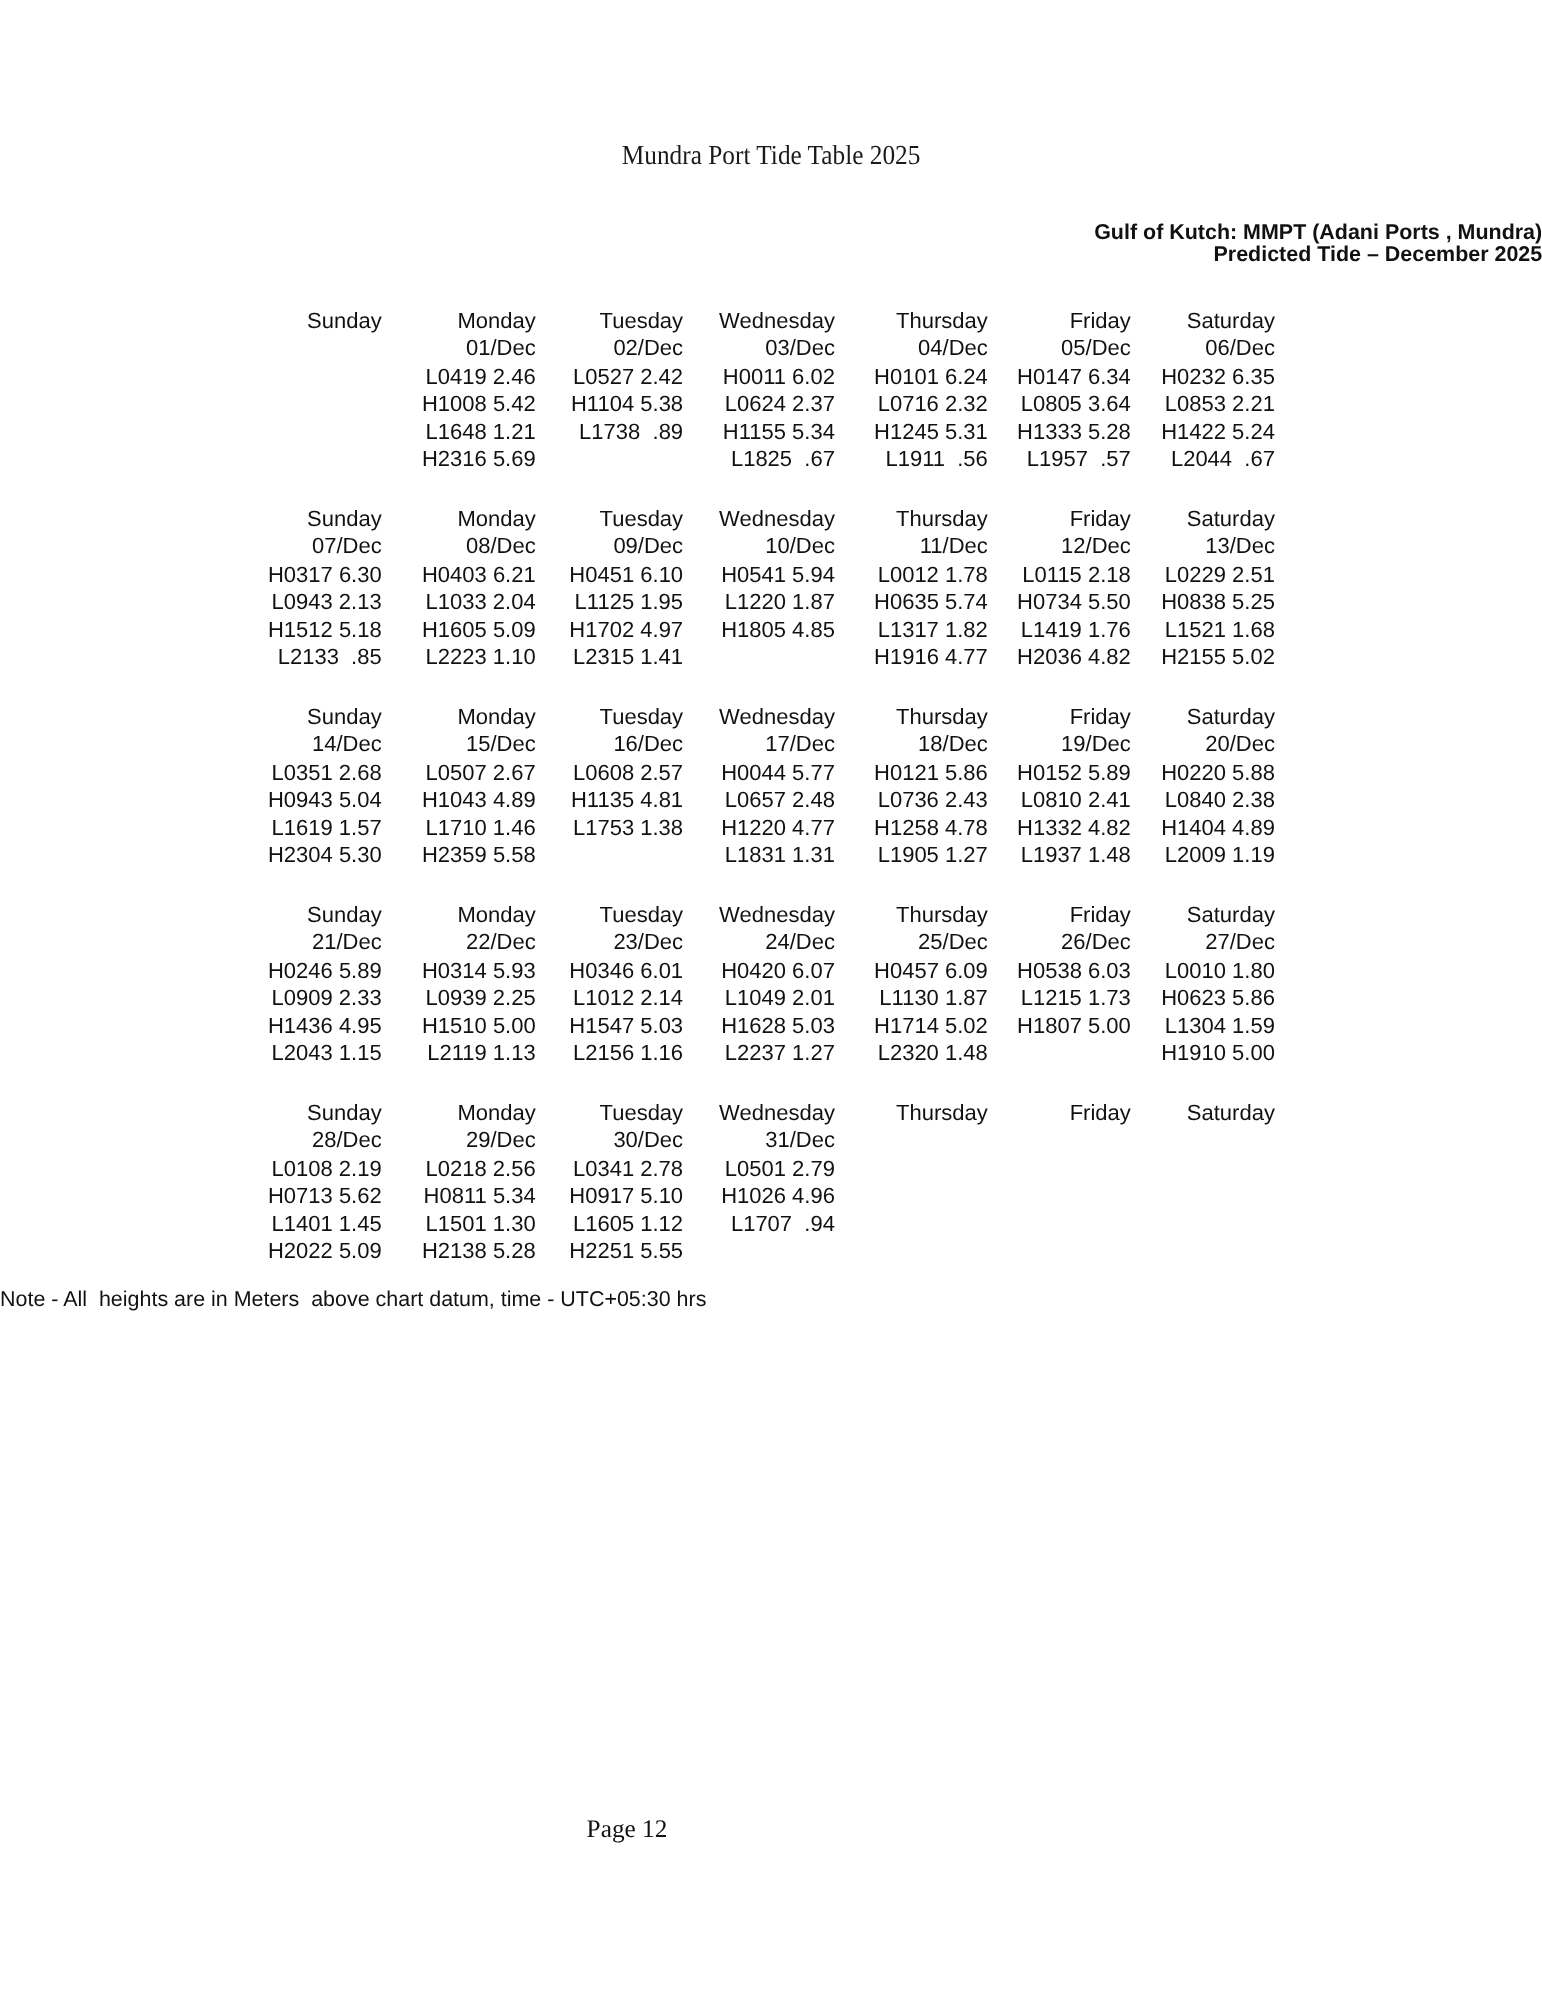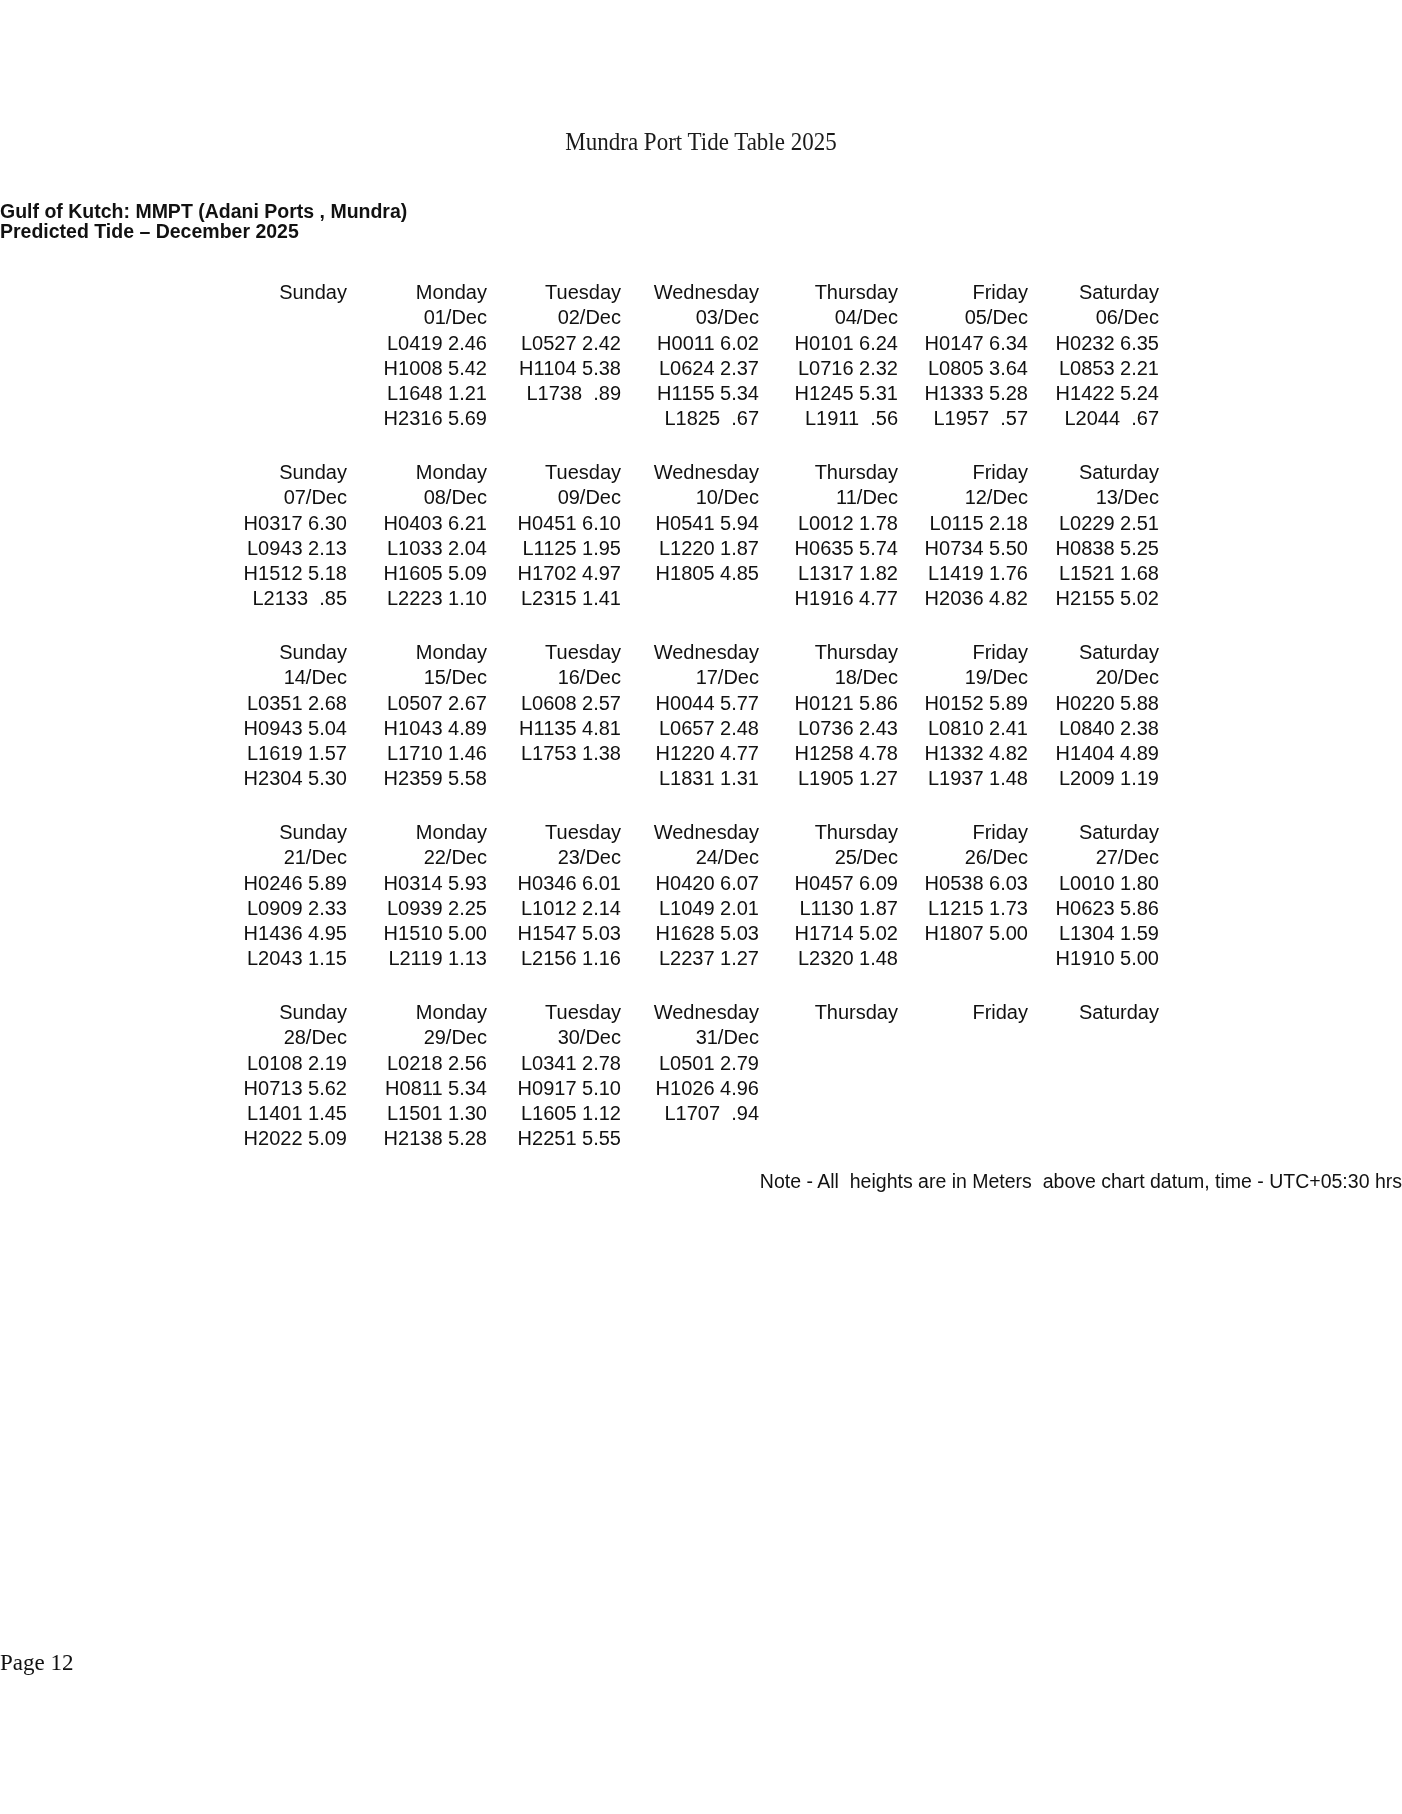--- a/index.html
+++ b/index.html
@@ -3,40 +3,40 @@
   <meta charset="utf-8">
   <style>
     html, body { margin:0; padding:0; background:#ffffff; }
     body { width:1402px; height:1814px; position:relative; overflow:hidden; color:#111; }
     .title {
       position:absolute; top:128px; left:0; width:1402px; text-align:center;
       font-family:"Liberation Serif", serif; font-size:25px; color:#1a1a1a;
       transform:scaleX(0.92);
     }
     .subtitle {
-      position:absolute; left:0; width:1402px; text-align:left;
+      position:absolute; left:0; width:1402px; text-align:right;
       font-family:"Liberation Sans", sans-serif; font-weight:bold; font-size:19.5px; color:#111;
     }
     .sub1 { top:200px; }
     .sub2 { top:220px; }
     .week { position:absolute; left:0; width:1402px; height:175px; }
     .day {
       position:absolute; top:0; width:140px;
       font-family:"Liberation Sans", sans-serif; font-size:20px; line-height:25.3px; color:#111;
       white-space:pre;
       text-align:right;
     }
     .day .dname, .day .ddate { display:block; padding-left:12px; }
     .day .tide { display:block; }
     .note {
-      position:absolute; top:1170px; left:0; width:1402px; text-align:right;
+      position:absolute; top:1170px; left:0; width:1402px; text-align:left;
       font-family:"Liberation Sans", sans-serif; font-size:19.5px; color:#111; white-space:pre;
     }
     .pagenum {
-      position:absolute; top:1650px; left:0; width:1140px; text-align:left;
+      position:absolute; top:1650px; left:0; width:1140px; text-align:center;
       font-family:"Liberation Serif", serif; font-size:23px; color:#111;
     }
   </style>
 </head>
 <body>
 
 <div class="title">Mundra Port Tide Table 2025</div>
 <div class="subtitle sub1">Gulf of Kutch: MMPT (Adani Ports , Mundra)</div>
 <div class="subtitle sub2">Predicted Tide – December  2025</div>
 

